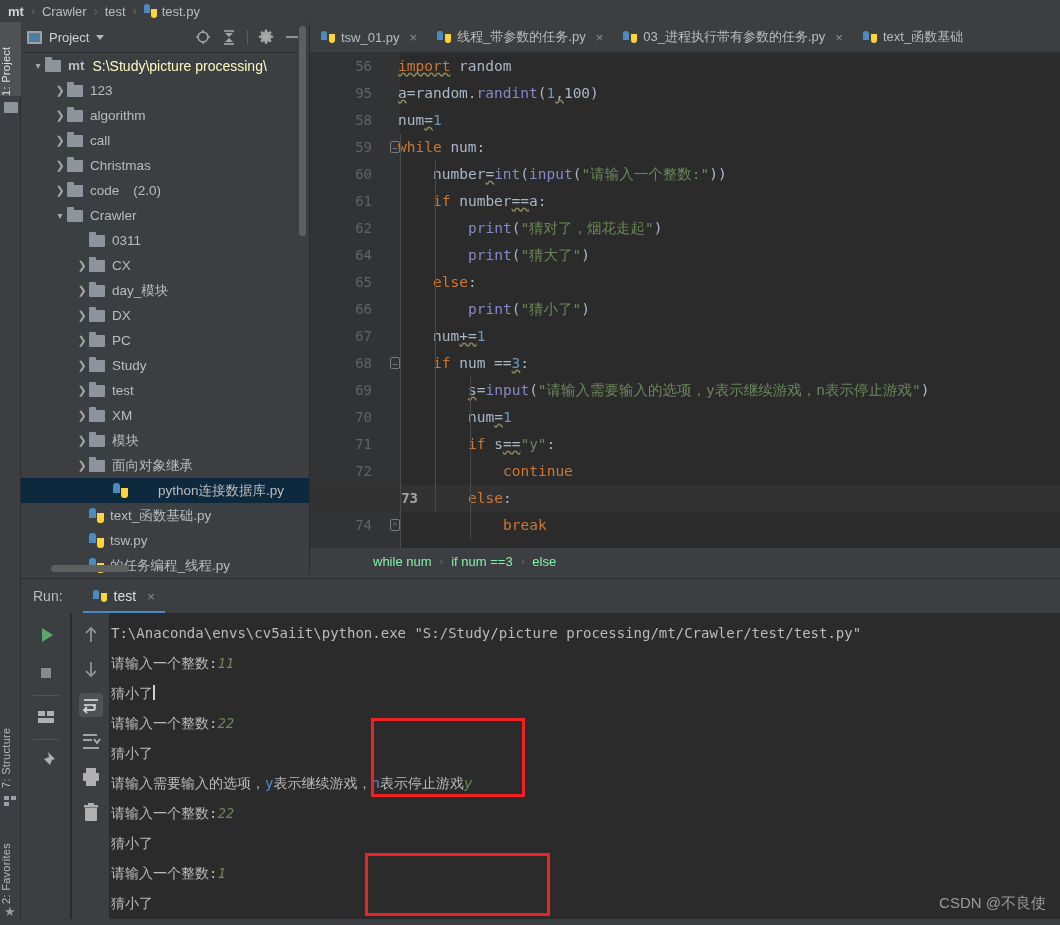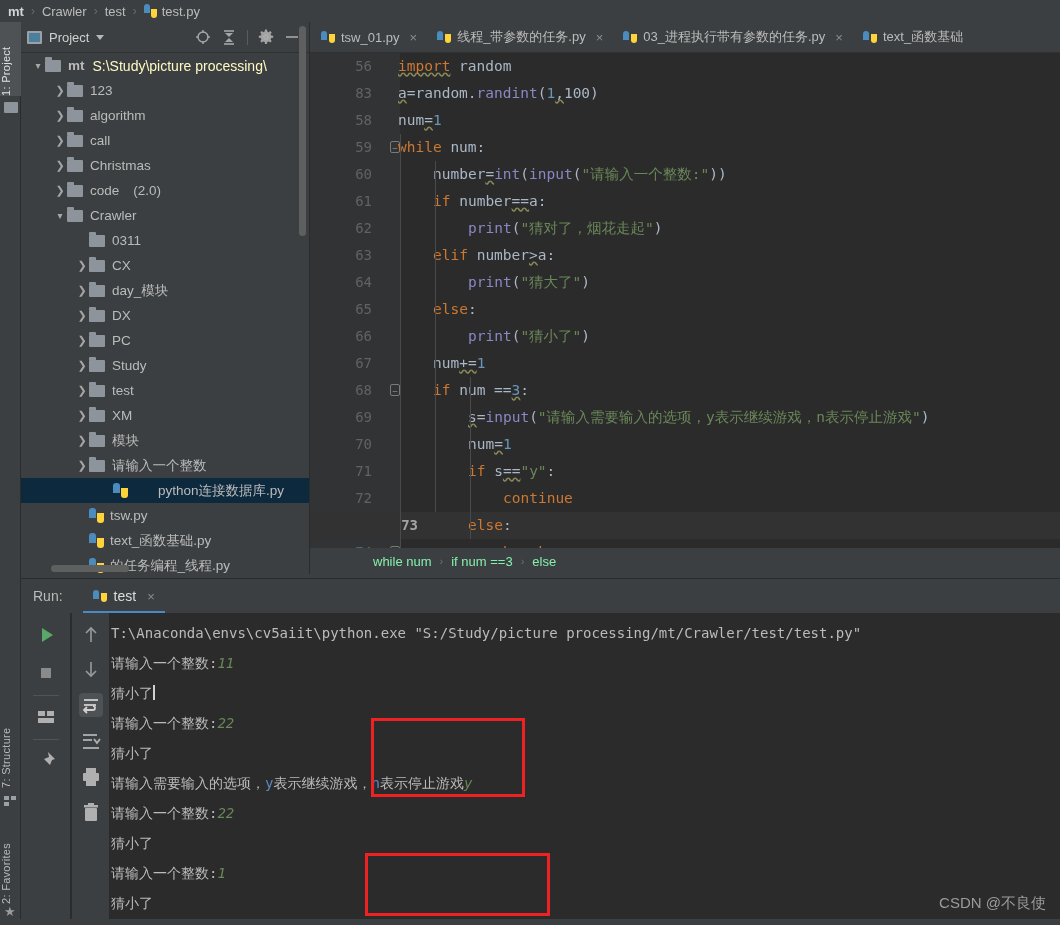--- a/index.html
+++ b/index.html
@@ -398,36 +398,36 @@
           <span class="tlabel">XM</span>
         </div>
         <div class="trow" style="padding-left: 54px;">
           <span class="tarrow" style="font-size: 11px;">❯</span>
           <span class="tfolder"></span>
           <span class="tlabel">模块</span>
         </div>
         <div class="trow" style="padding-left: 54px;">
           <span class="tarrow" style="font-size: 11px;">❯</span>
           <span class="tfolder"></span>
-          <span class="tlabel">请输入一个整数</span>
+          <span class="tlabel">面向对象继承</span>
         </div>
         <div class="trow sel" style="padding-left: 54px;">
           <span class="tarrow"></span>
           <span class="tpy"></span>
           <span class="tlabel">python连接数据库.py</span>
         </div>
         <div class="trow" style="padding-left: 54px;">
           <span class="tarrow"></span>
           <span class="tpy"></span>
-          <span class="tlabel">tsw.py</span>
+          <span class="tlabel">text_函数基础.py</span>
         </div>
         <div class="trow" style="padding-left: 54px;">
           <span class="tarrow"></span>
           <span class="tpy"></span>
-          <span class="tlabel">text_函数基础.py</span>
+          <span class="tlabel">tsw.py</span>
         </div>
         <div class="trow" style="padding-left: 54px;">
           <span class="tarrow"></span>
           <span class="tpy"></span>
           <span class="tlabel">的任务编程_线程.py</span>
         </div>
       </div>
     <div class="tree-scroll"></div>
     <div class="hscroll"></div>
   </div>
@@ -453,27 +453,26 @@
         <span class="tab-ico"></span>
         <span>text_函数基础</span>
       </div>
     </div>
 
   <div class="editor">
     <div class="gutter"></div>
     <div class="gutter-fold"></div>
     <div class="code-area" id="codearea">
         <div class="cline"><span class="lnum">56</span><span class="ctext" style="left: 88px;"><span class="kw wavy">import</span><span class="id"> random</span></span></div>
-        <div class="cline"><span class="lnum">83</span><span class="ctext" style="left: 88px;"><span class="id wavy">a</span><span class="id">=</span><span class="id">random</span><span class="id">.</span><span class="fn">randint</span><span class="id">(</span><span class="num">1</span><span class="id wavy">,</span><span class="id">100</span><span class="id">)</span></span></div>
+        <div class="cline"><span class="lnum">95</span><span class="ctext" style="left: 88px;"><span class="id wavy">a</span><span class="id">=</span><span class="id">random</span><span class="id">.</span><span class="fn">randint</span><span class="id">(</span><span class="num">1</span><span class="id wavy">,</span><span class="id">100</span><span class="id">)</span></span></div>
         <div class="cline"><span class="lnum">58</span><span class="ctext" style="left: 88px;"><span class="id">num</span><span class="id wavy">=</span><span class="num">1</span></span></div>
         <div class="cline"><span class="lnum">59</span><span class="fold" style="border: 1px solid rgb(122, 122, 122); border-radius: 2px;">−</span><span class="ctext" style="left: 88px;"><span class="kw">while</span><span class="id"> num:</span></span></div>
         <div class="cline"><span class="lnum">60</span><span class="ctext" style="left: 123px;"><span class="id">number</span><span class="id wavy">=</span><span class="bi">int</span><span class="id">(</span><span class="bi">input</span><span class="id">(</span><span class="str">"请输入一个整数:"</span><span class="id">))</span></span></div>
         <div class="cline"><span class="lnum">61</span><span class="ctext" style="left: 123px;"><span class="kw">if</span><span class="id"> number</span><span class="id wavy">==</span><span class="id">a:</span></span></div>
         <div class="cline"><span class="lnum">62</span><span class="ctext" style="left: 158px;"><span class="bi">print</span><span class="id">(</span><span class="str">"猜对了，烟花走起"</span><span class="id">)</span></span></div>
-        <div class="cline"><span class="lnum">63</span><span class="ctext" style="left: 123px;"><span class="kw">elif</span><span class="id"> number</span><span class="id wavy">&gt;</span><span class="id">a:</span></span></div>
         <div class="cline"><span class="lnum">64</span><span class="ctext" style="left: 158px;"><span class="bi">print</span><span class="id">(</span><span class="str">"猜大了"</span><span class="id">)</span></span></div>
         <div class="cline"><span class="lnum">65</span><span class="ctext" style="left: 123px;"><span class="kw">else</span><span class="id">:</span></span></div>
         <div class="cline"><span class="lnum">66</span><span class="ctext" style="left: 158px;"><span class="bi">print</span><span class="id">(</span><span class="str">"猜小了"</span><span class="id">)</span></span></div>
         <div class="cline"><span class="lnum">67</span><span class="ctext" style="left: 123px;"><span class="id">num</span><span class="id wavy">+=</span><span class="num">1</span></span></div>
         <div class="cline"><span class="lnum">68</span><span class="fold" style="border: 1px solid rgb(122, 122, 122); border-radius: 2px;">−</span><span class="ctext" style="left: 123px;"><span class="kw">if</span><span class="id"> num ==</span><span class="num wavy">3</span><span class="id">:</span></span></div>
         <div class="cline"><span class="lnum">69</span><span class="ctext" style="left: 158px;"><span class="id wavy">s</span><span class="id">=</span><span class="bi">input</span><span class="id">(</span><span class="str">"请输入需要输入的选项，y表示继续游戏，n表示停止游戏"</span><span class="id">)</span></span></div>
         <div class="cline"><span class="lnum">70</span><span class="ctext" style="left: 158px;"><span class="id">num</span><span class="id wavy">=</span><span class="num">1</span></span></div>
         <div class="cline"><span class="lnum">71</span><span class="ctext" style="left: 158px;"><span class="kw">if</span><span class="id"> s</span><span class="id wavy">==</span><span class="str">"y"</span><span class="id">:</span></span></div>
         <div class="cline"><span class="lnum">72</span><span class="ctext" style="left: 193px;"><span class="kw">continue</span></span></div>
         <div class="cline hl-cur"><span class="lnum cur">73</span><span class="ctext" style="left: 158px;"><span class="kw">else</span><span class="id">:</span></span></div>

